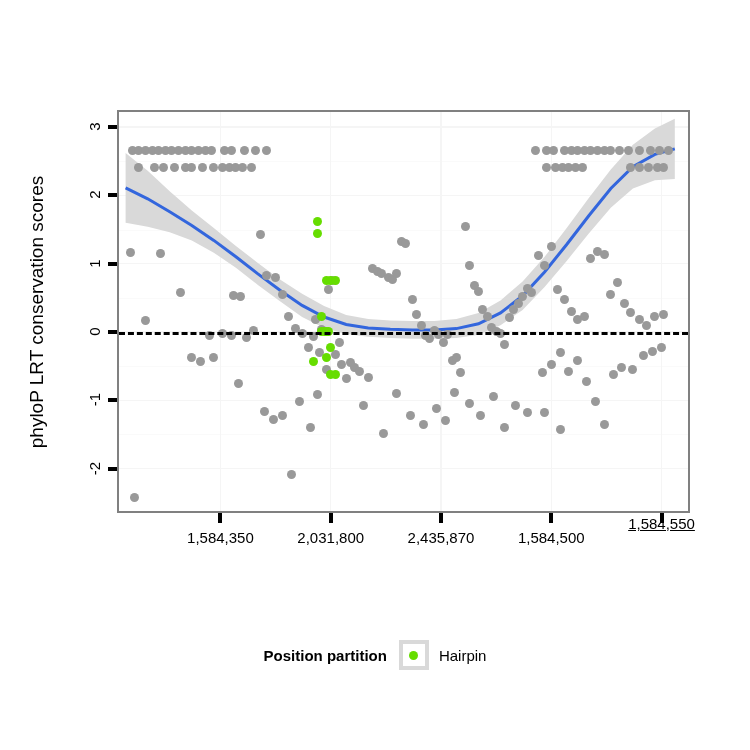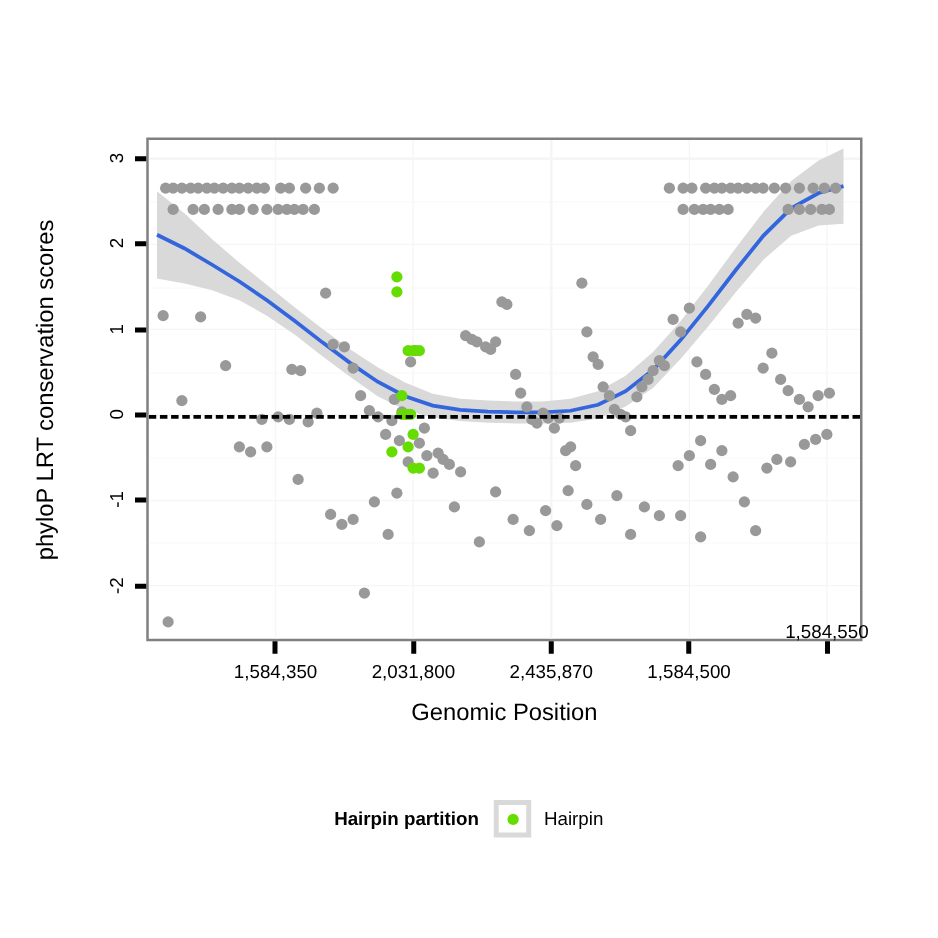--- a/index.html
+++ b/index.html
@@ -418,26 +418,25 @@
       <div class="y-tick-label" style="left: 79px; top: 127.031px; transform-origin: 50% 50%; width: 30px; margin-top: -9px; text-align: center;">3</div>
       <div class="x-tick-mark" style="left: 218.45px; top: 513px;"></div>
       <div class="x-tick-label" style="left: 170.45px; top: 529px; width: 100px;">1,584,350</div>
       <div class="x-tick-mark" style="left: 328.721px; top: 513px;"></div>
       <div class="x-tick-label" style="left: 280.721px; top: 529px; width: 100px;">2,031,800</div>
       <div class="x-tick-mark" style="left: 438.992px; top: 513px;"></div>
       <div class="x-tick-label" style="left: 390.992px; top: 529px; width: 100px;">2,435,870</div>
       <div class="x-tick-mark" style="left: 549.264px; top: 513px;"></div>
       <div class="x-tick-label" style="left: 501.264px; top: 529px; width: 100px;">1,584,500</div>
       <div class="x-tick-mark" style="left: 659.535px; top: 513px;"></div>
-      <div class="x-tick-label" style="left: 611.535px; top: 497px; width: 100px;">1,584,550</div>
+      <div class="x-tick-label" style="left: 611.535px; top: 515px; width: 100px; text-decoration: underline;">1,584,550</div>
     </div>
 
-  <div class="x-axis-title">Genomic Position</div>
 
   <div class="legend">
-    <span class="legend-title">Hairpin partition</span>
+    <span class="legend-title">Position partition</span>
     <span class="legend-key">
       <span class="legend-key-dot" id="legend-dot" style="background: rgb(102, 221, 0);"></span>
     </span>
     <span class="legend-label">Hairpin</span>
   </div>
 
 </div>
 
 </body></html>

